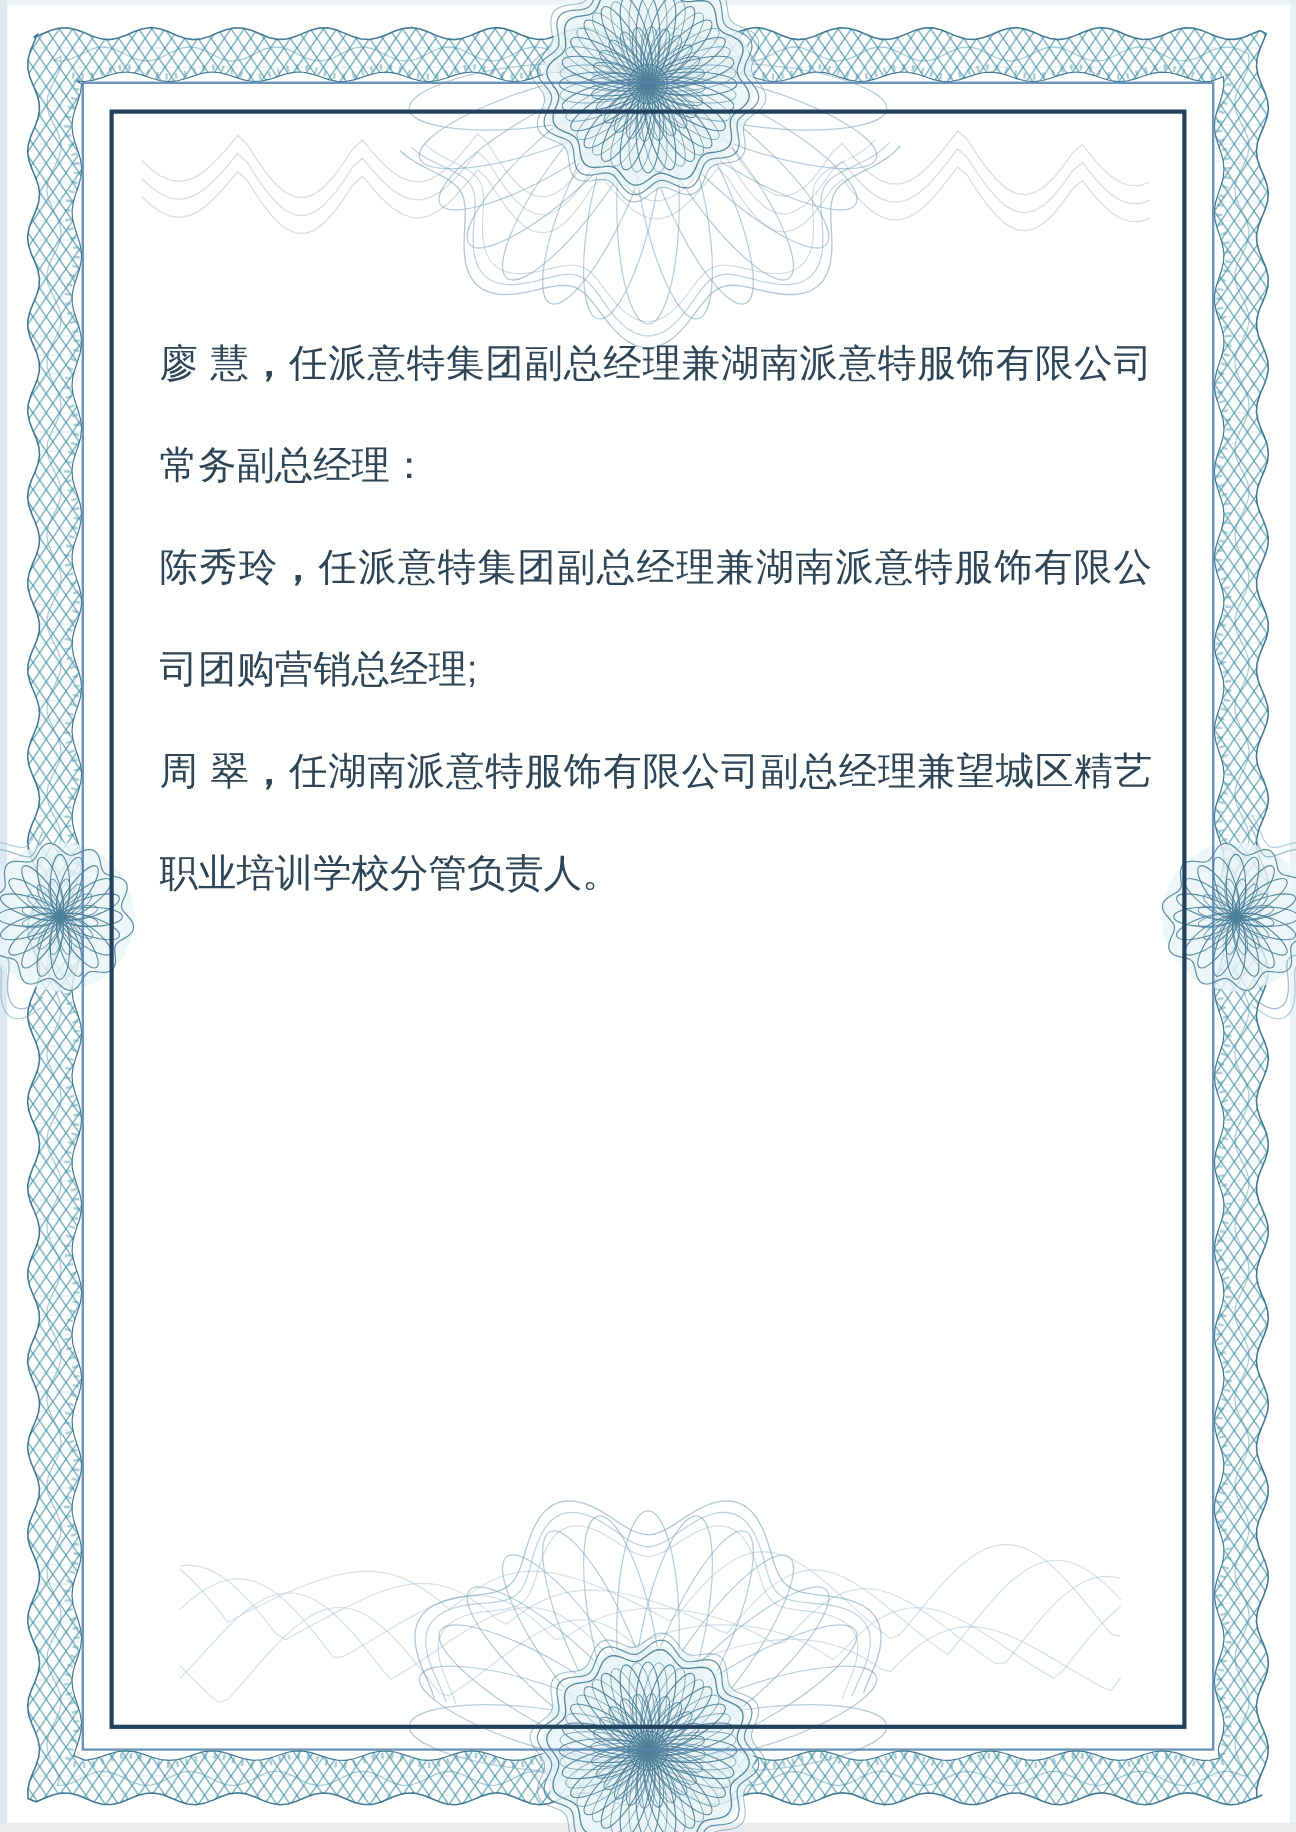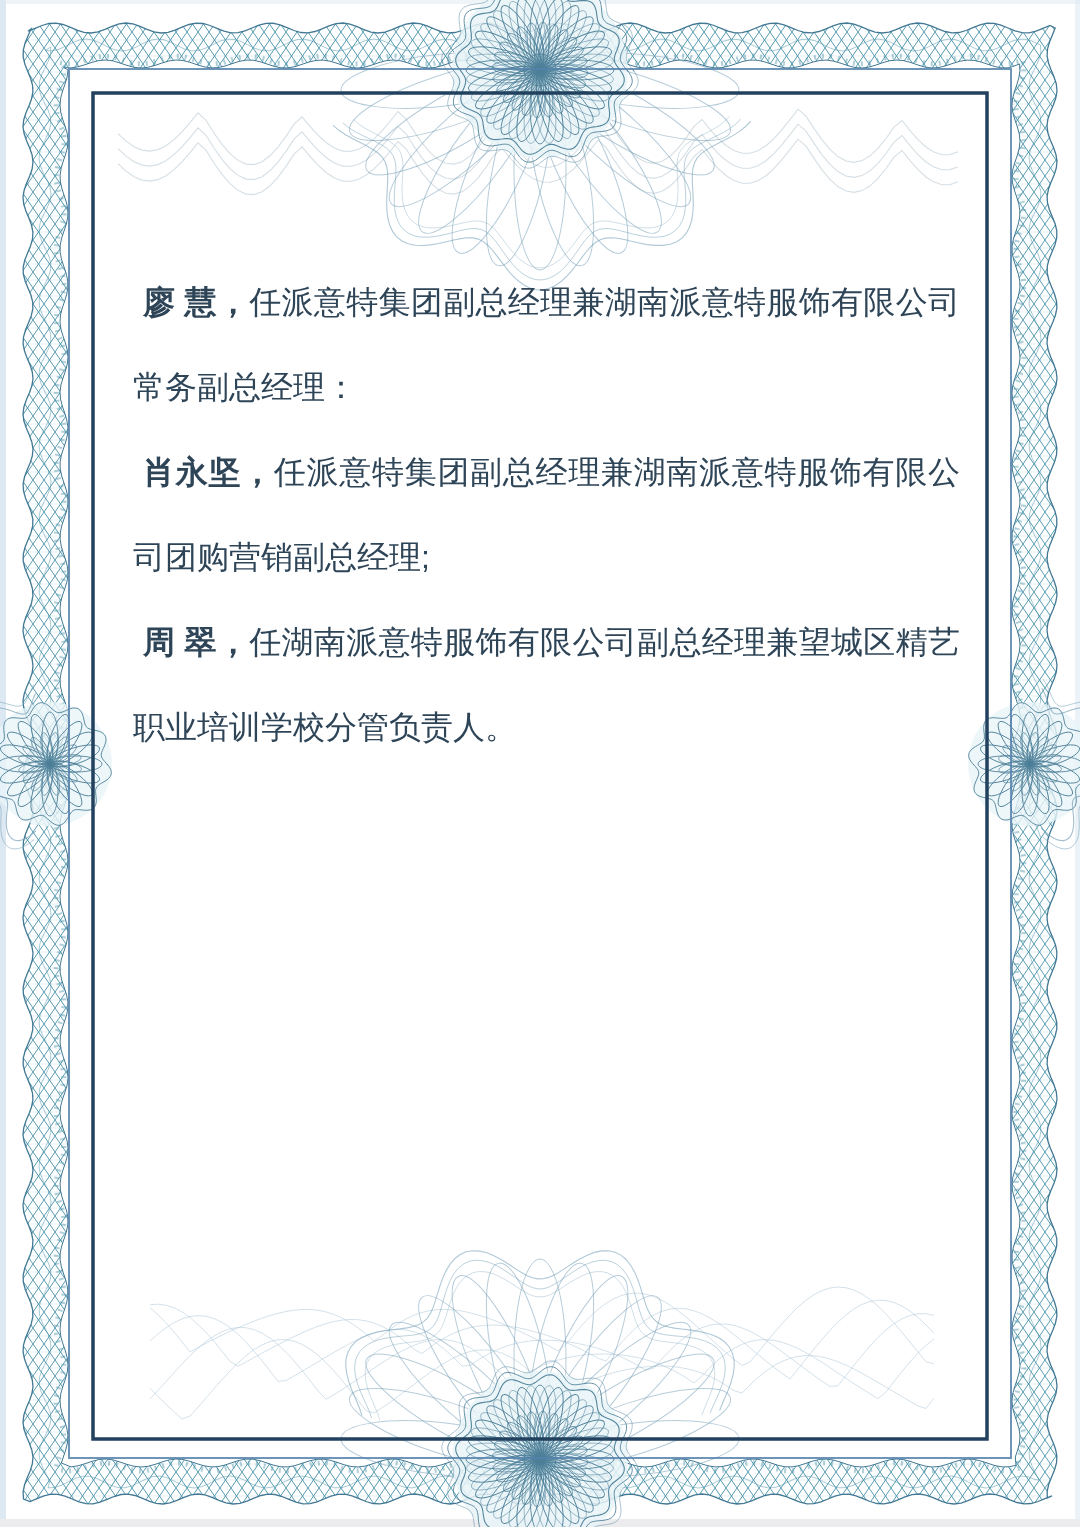--- a/index.html
+++ b/index.html
@@ -8,21 +8,21 @@
     font-family:"Liberation Sans","DejaVu Sans",sans-serif;
   }
   #deco{position:absolute;left:0;top:0;}
   .content{
     position:absolute;left:133px;top:260px;width:827px;
     font-size:32px;line-height:85px;letter-spacing:0;
     text-align:justify;text-align-last:left;
     color:#2e4457;
   }
   .content p{margin:0;padding:0;}
-  .pname{font-weight:700;margin-left:10px;}
+  .pname{font-weight:400;}
   .psep{font-weight:700;}
   .pbody{font-weight:400;}
 </style>
 </head>
 <body>
 
 <div class="page">
 
   <svg id="deco" width="1080" height="1527" viewBox="0 0 1080 1527">
     <g id="bands">
@@ -333,17 +333,17 @@
   <defs>
         <pattern id="mesh" width="11" height="16" patternUnits="userSpaceOnUse">
           <path d="M0,0L11,16M11,0L0,16" fill="none" stroke="#4d95ab" stroke-width="1" opacity="0.95"></path>
           <path d="M0,8L11,8" fill="none" stroke="#4d95ab" stroke-width="0.5" opacity="0.3"></path>
         </pattern>
       </defs>
     </svg>
 
   <div class="content" style="color: rgb(46, 68, 87);">
     <p><strong class="pname">廖 慧</strong><strong class="psep">，</strong><span class="pbody">任派意特集团副总经理兼湖南派意特服饰有限公司常务副总经理：</span></p>
-    <p><strong class="pname">肖永坚</strong><strong class="psep">，</strong><span class="pbody">任派意特集团副总经理兼湖南派意特服饰有限公司团购营销副总经理;</span></p>
+    <p><strong class="pname">陈秀玲</strong><strong class="psep">，</strong><span class="pbody">任派意特集团副总经理兼湖南派意特服饰有限公司团购营销总经理;</span></p>
     <p><strong class="pname">周 翠</strong><strong class="psep">，</strong><span class="pbody">任湖南派意特服饰有限公司副总经理兼望城区精艺职业培训学校分管负责人。</span></p>
   </div>
 
 </div>
 
 </body></html>

